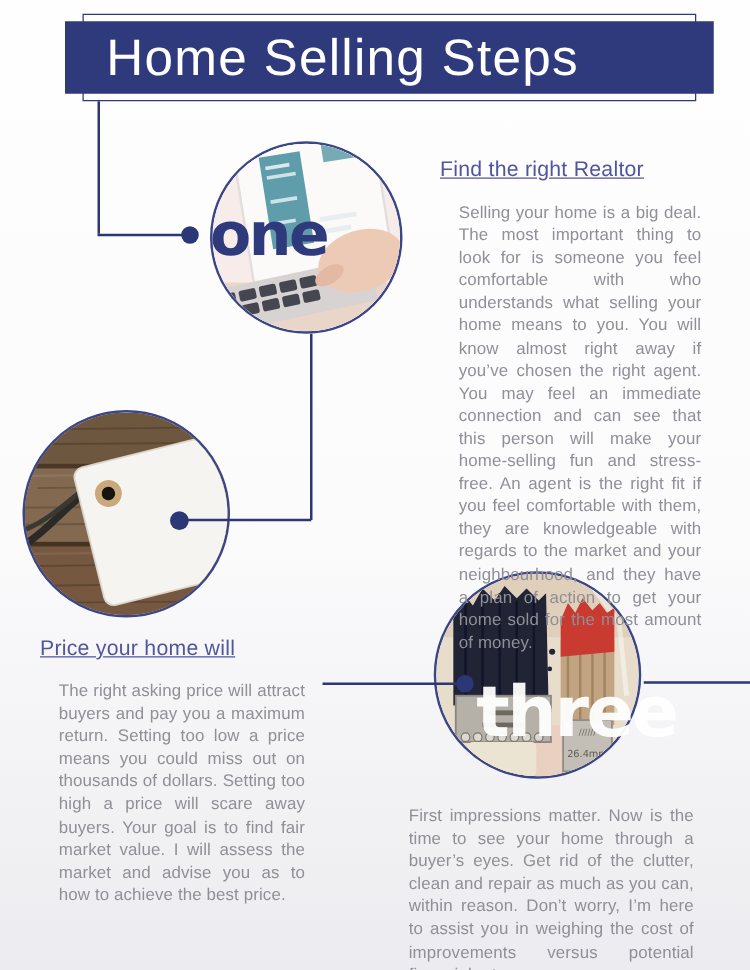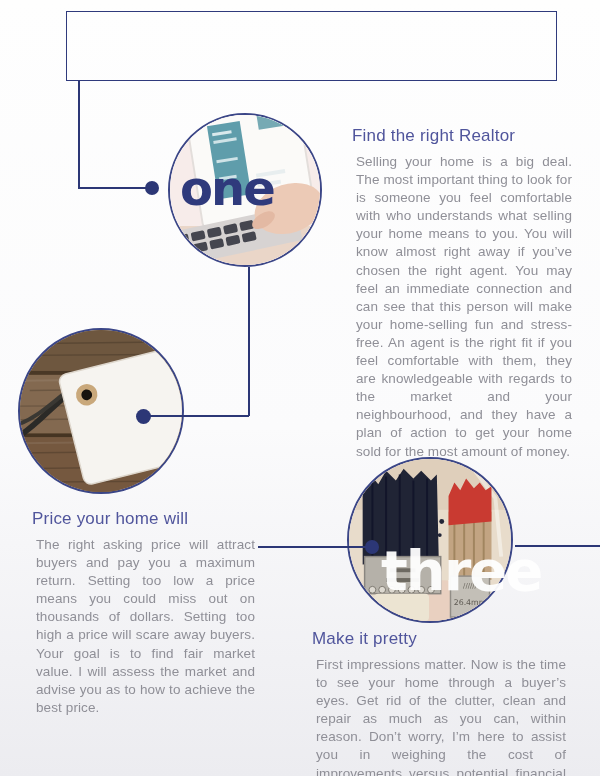--- a/index.html
+++ b/index.html
@@ -31,43 +31,47 @@
   }
   .circle svg{display:block;width:100%;height:100%;}
   .c1{left:168px;top:113px;width:154px;height:154px;}
   .c2{left:18px;top:328px;width:166px;height:166px;}
   .c3{left:347px;top:457px;width:166px;height:166px;}
   
   .step-label{
     position:absolute;z-index:5;font-family:"DejaVu Sans","Liberation Sans",sans-serif;
     font-weight:700;letter-spacing:-2px;line-height:1;color:#2f3a7c;
   }
-  .lbl-one{left:180px;top:164px;font-size:48px;}
+  .lbl-one{left:168px;top:164px;font-size:48px;}
   .lbl-two{left:47px;top:392px;font-size:44px;}
   .lbl-three{left:381px;top:543px;font-size:56px;color:#ffffff;opacity:.95;}
   
   .text-block{position:absolute;z-index:2;}
   .text-block h2{
     margin:0 0 7px 0;font-size:17px;font-weight:400;color:#50559c;
     letter-spacing:.2px;
+    text-decoration:underline;
   }
   .text-block p{
-    margin:4px;font-size:13.5px;line-height:18.1px;color:#8f8f97;
+    margin:15px;font-size:13.5px;line-height:18.1px;color:#8f8f97;
     text-align:justify;letter-spacing:.1px;
   }
   .tb1{left:352px;top:126px;width:224px;}
   .tb2{left:32px;top:509px;width:227px;}
   .tb3{left:312px;top:629px;width:258px;}
 </style>
 </head>
 <body>
 
 <div class="page">
 
   <div class="banner-outline"></div>
+  <div class="banner">
+    <h1>Home Selling Steps</h1>
+  </div>
 
   <div class="line" style="left:78px;top:81px;width:2px;height:106px;"></div>
   <div class="line" style="left:78px;top:187px;width:68px;height:2px;"></div>
   <div class="dot" style="left:145px;top:181px;width:14px;height:14px;"></div>
 
   <div class="circle c1">
     <svg viewBox="0 0 154 154" aria-hidden="true">
       <rect width="154" height="154" fill="#f7ecea"></rect>
       <rect y="114" width="154" height="40" fill="#ead6c8"></rect>
       <g transform="rotate(-9 77 60)">
@@ -194,17 +198,16 @@
     <h2>Find the right Realtor</h2>
     <p>Selling your home is a big deal.  The most important thing to look for is someone you feel comfortable with who understands what selling your home means to you.  You will know almost right away if you’ve chosen the right agent. You may feel an immediate connection and can see that this person will make your home-selling fun and stress-free. An agent is the right fit if you feel comfortable with them, they are knowledgeable with regards to the market and your neighbourhood, and they have a plan of action to get your home sold for the most amount of money.</p>
   </section>
 
   <section class="text-block tb2">
     <h2>Price your home will</h2>
     <p>The right asking price will attract buyers and pay you a maximum return. Setting too low a price means you could miss out on thousands of dollars. Setting too high a price will scare away buyers. Your goal is to find fair market value. I will assess the market and advise you as to how to achieve the best price.</p>
   </section>
 
   <section class="text-block tb3">
-    <h2>Make it pretty</h2>
     <p>First impressions matter. Now is the time to see your home through a buyer’s eyes. Get rid of the clutter, clean and repair as much as you can, within reason.  Don’t worry, I’m here to assist you in weighing the cost of improvements versus potential financial return.</p>
   </section>
 
 </div>
 
 </body></html>

